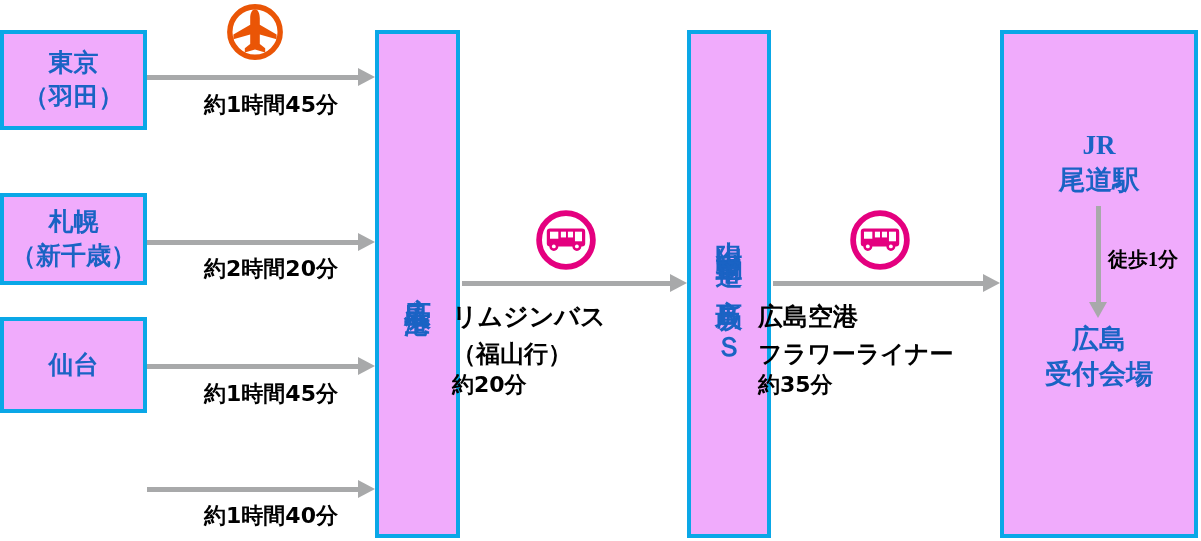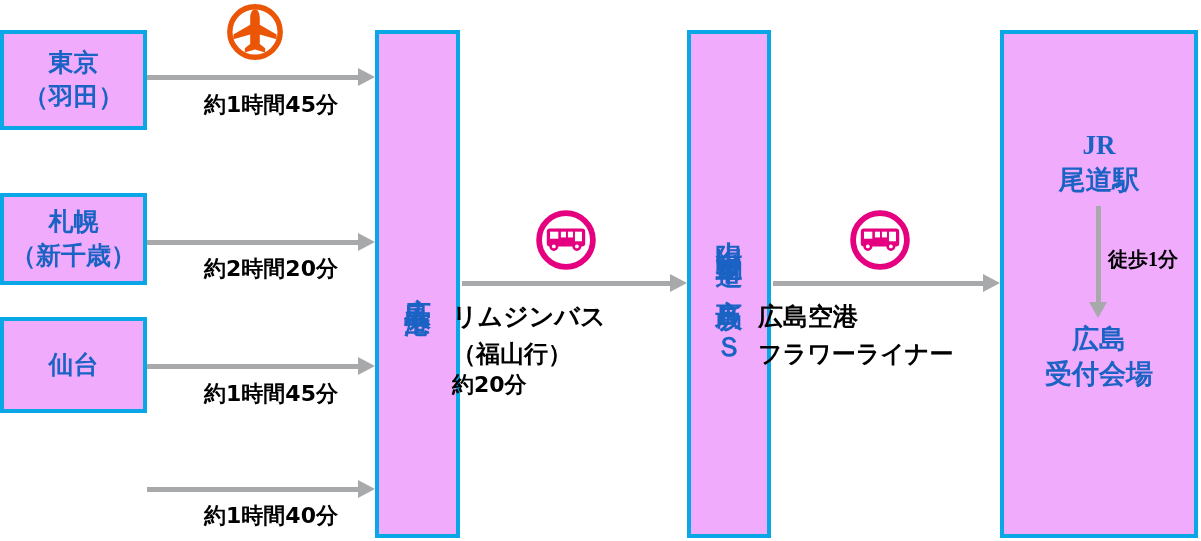--- a/index.html
+++ b/index.html
@@ -140,20 +140,21 @@
       <rect x="64" y="37" width="11" height="15" fill="#ffffff"></rect>
       <circle cx="31" cy="60" r="7" fill="var(--bus-pink)"></circle>
       <circle cx="31" cy="60" r="3" fill="#ffffff"></circle>
       <circle cx="67" cy="60" r="7" fill="var(--bus-pink)"></circle>
       <circle cx="67" cy="60" r="3" fill="#ffffff"></circle>
     </svg>
   </div>
   <div class="transfer" style="left:758px;top:300px;width:246px;">
     <div class="t1">広島空港</div>
     <div class="t2">フラワーライナー</div>
+    <div class="t3">約35分</div>
   </div>
 
   <div class="box dest-box">
     <div class="dest-inner">
       <div class="station-label pre">JR
 尾道駅</div>
       <div class="arrow-v"></div>
       <div class="walk-label">徒歩1分</div>
       <div class="venue-label pre">広島
 受付会場</div>

